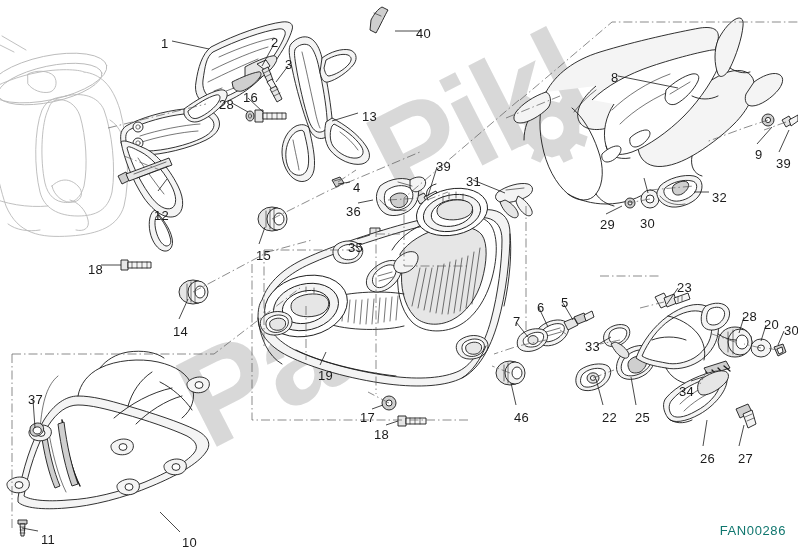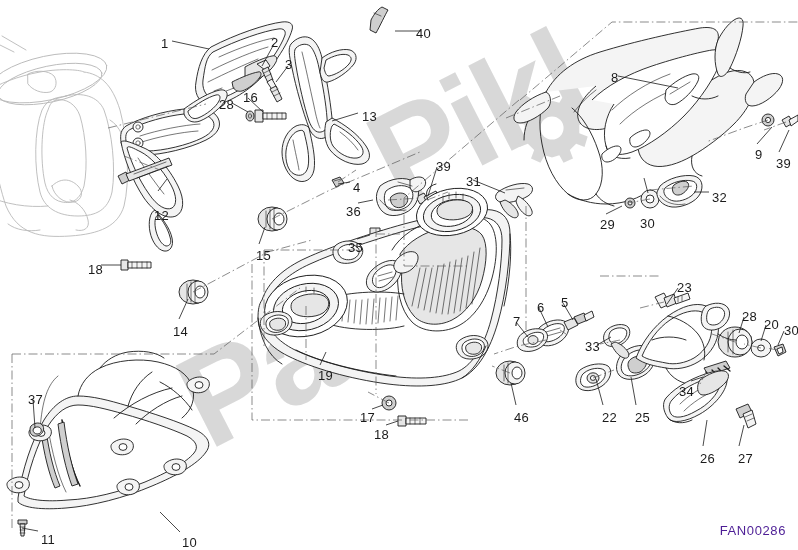--- a/index.html
+++ b/index.html
@@ -33,21 +33,21 @@
     white-space: nowrap;
     letter-spacing: 0.2px;
   }
   #diagram-code {
     position: absolute;
     right: 12px;
     bottom: 12px;
     font-family: "Liberation Sans", sans-serif;
     font-size: 13px;
     letter-spacing: 0.6px;
-    color: #4c1d95;
+    color: #0f766e;
   }
   .wm {
     fill: #d2d2d2;
     font-family: "Liberation Sans", sans-serif;
     font-weight: bold;
   }
 </style>
 </head>
 <body>
 

